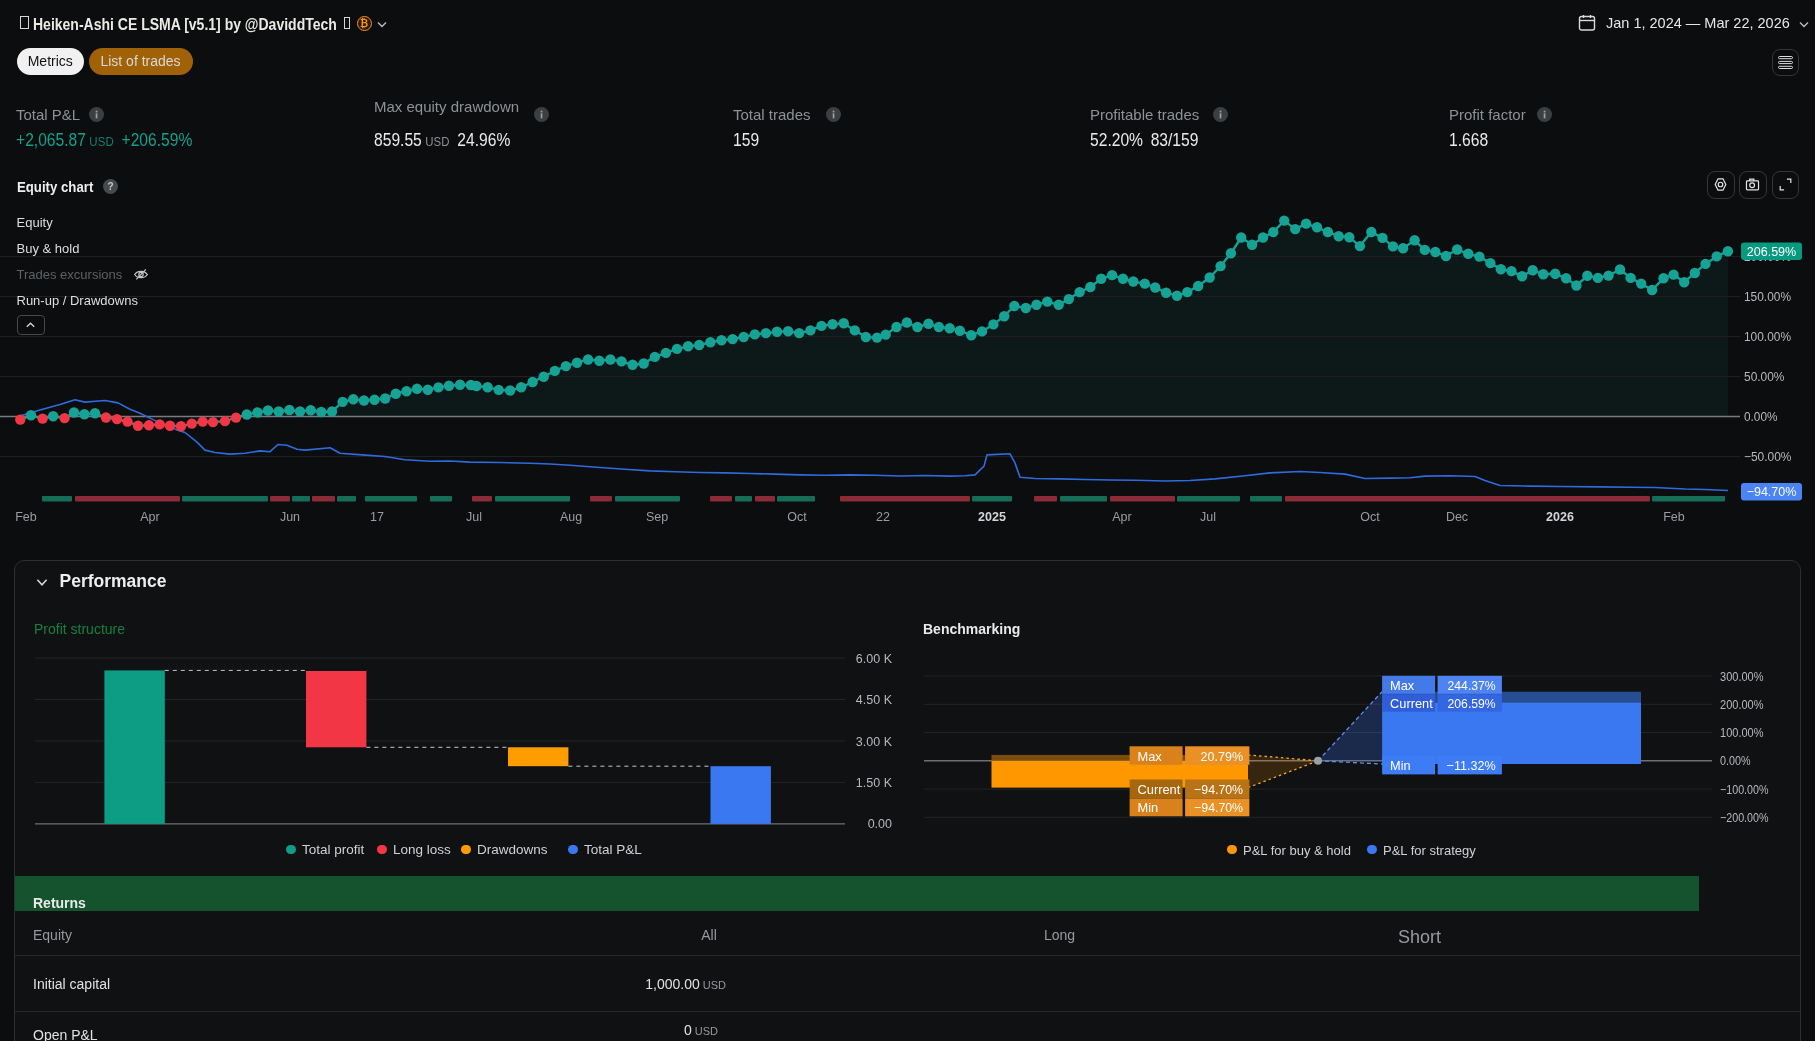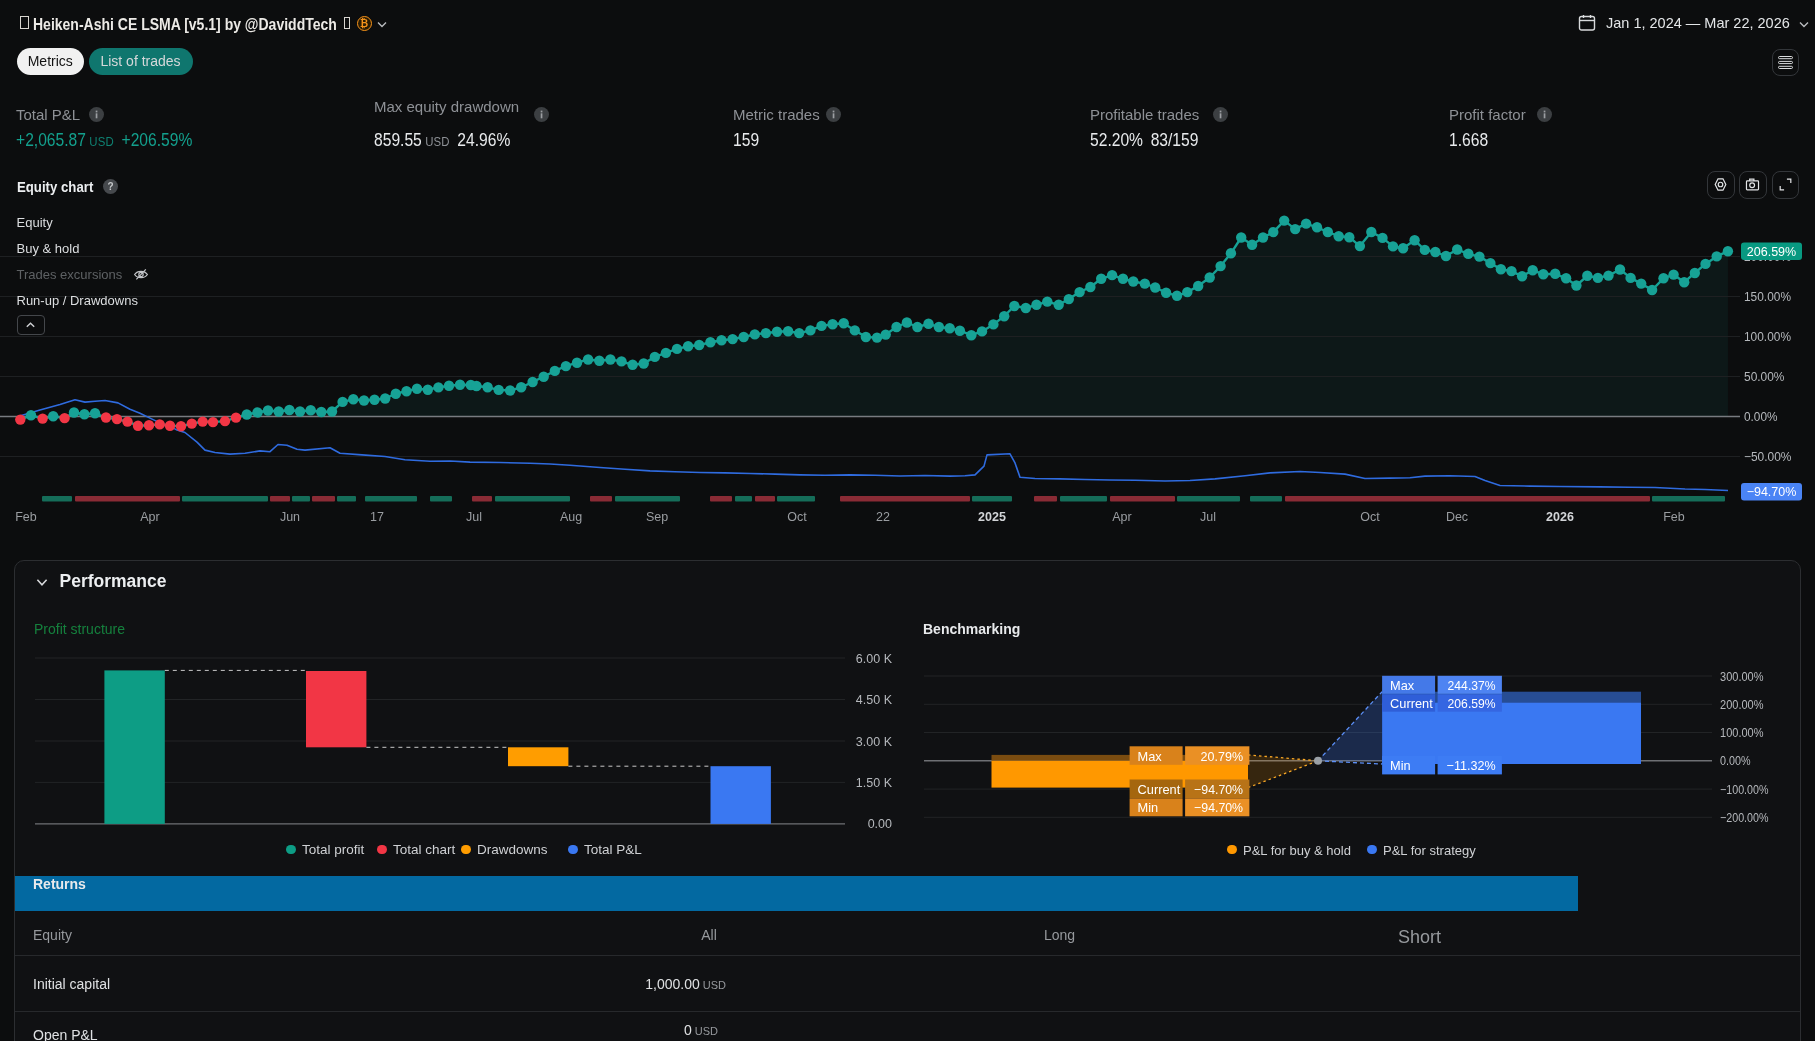--- a/index.html
+++ b/index.html
@@ -320,21 +320,21 @@
       <line x1="1.5" y1="6.5" x2="16.5" y2="6.5" stroke="#d7d9db" stroke-width="1.4"></line>
       <line x1="5.5" y1="1" x2="5.5" y2="4" stroke="#d7d9db" stroke-width="1.4"></line>
       <line x1="12.5" y1="1" x2="12.5" y2="4" stroke="#d7d9db" stroke-width="1.4"></line>
     </svg>Jan 1, 2024 — Mar 22, 2026
 <svg width="10" height="7" style="margin-left:5px" viewBox="0 0 10 7">
       <path d="M1 1.5 L5 5.5 L9 1.5" stroke="#b9bbbe" stroke-width="1.4" fill="none"></path>
     </svg>
 </div>
 
 <div class="abs" style="left:16.5px;top:48px;width:67.5px;height:26.5px;border-radius:14px;background:#f1f1f1;color:#121212;font-size:14px;display:flex;align-items:center;justify-content:center">Metrics</div>
-<div class="abs" style="left:88.5px;top:48px;width:104px;height:26.5px;border-radius:14px;background:#0f766e;color:#d6d8da;font-size:14px;display:flex;align-items:center;justify-content:center">List of trades</div>
+<div class="abs" style="left:88.5px;top:48px;width:104px;height:26.5px;border-radius:14px;background:#a16207;color:#d6d8da;font-size:14px;display:flex;align-items:center;justify-content:center">List of trades</div>
 <div class="abs ico" style="left:1771.5px;top:48.5px">
 <svg width="15" height="13" viewBox="0 0 15 13">
       <rect x="0.5" y="0.5" width="14" height="2.2" rx="1.1" fill="none" stroke="#dadcde"></rect>
       <rect x="0.5" y="5.4" width="14" height="2.2" rx="1.1" fill="none" stroke="#dadcde"></rect>
       <rect x="0.5" y="10.3" width="14" height="2.2" rx="1.1" fill="none" stroke="#dadcde"></rect>
     </svg>
 </div>
 
 <div class="abs lbl" style="left:16px;top:106px">Total P&amp;L</div>
 <svg class="abs" style="left:89px;top:107px" width="15" height="15" viewBox="0 0 15 15">
@@ -343,21 +343,21 @@
     <rect x="6.7" y="3.6" width="1.7" height="1.8" fill="#9b9ea2"></rect>
   </svg>
 <div class="abs val grn" style="left:16px;top:129px">+2,065.87<span class="usd" style="color:#0f8172">&nbsp;USD</span><span style="display:inline-block;width:9px"></span>+206.59%</div>
 <div class="abs lbl" style="left:374px;top:98px">Max equity drawdown</div>
 <svg class="abs" style="left:534px;top:107px" width="15" height="15" viewBox="0 0 15 15">
     <circle cx="7.5" cy="7.5" r="7.5" fill="#3c3f42"></circle>
     <rect x="6.7" y="6.3" width="1.7" height="5" fill="#9b9ea2"></rect>
     <rect x="6.7" y="3.6" width="1.7" height="1.8" fill="#9b9ea2"></rect>
   </svg>
 <div class="abs val" style="left:374px;top:129px">859.55<span class="usd" style="color:#8e9196">&nbsp;USD</span><span style="display:inline-block;width:9px"></span>24.96%</div>
-<div class="abs lbl" style="left:733px;top:106px">Metric trades</div>
+<div class="abs lbl" style="left:733px;top:106px">Total trades</div>
 <svg class="abs" style="left:826px;top:107px" width="15" height="15" viewBox="0 0 15 15">
     <circle cx="7.5" cy="7.5" r="7.5" fill="#3c3f42"></circle>
     <rect x="6.7" y="6.3" width="1.7" height="5" fill="#9b9ea2"></rect>
     <rect x="6.7" y="3.6" width="1.7" height="1.8" fill="#9b9ea2"></rect>
   </svg>
 <div class="abs val" style="left:733px;top:129px">159</div>
 <div class="abs lbl" style="left:1090px;top:106px">Profitable trades</div>
 <svg class="abs" style="left:1213px;top:107px" width="15" height="15" viewBox="0 0 15 15">
     <circle cx="7.5" cy="7.5" r="7.5" fill="#3c3f42"></circle>
     <rect x="6.7" y="6.3" width="1.7" height="5" fill="#9b9ea2"></rect>
@@ -412,30 +412,30 @@
 
 <svg class="abs" style="left:35.5px;top:578px" width="12" height="9" viewBox="0 0 13 9">
     <path d="M1.5 1.5 L6.5 7 L11.5 1.5" stroke="#d6d8da" stroke-width="1.7" fill="none"></path>
   </svg>
 <div class="abs" style="left:59.5px;top:571px;font-size:17.5px;font-weight:bold;color:#eceef0">Performance</div>
 <div class="abs" style="left:34px;top:621px;font-size:14px;font-weight:normal;color:#15803d">Profit structure</div>
 <div class="abs" style="left:923px;top:621px;font-size:14px;font-weight:bold;color:#e8eaec">Benchmarking</div>
 <span class="abs" style="left:286px;top:844.5px;width:9.5px;height:9.5px;border-radius:50%;background:#0d9d85"></span>
 <div class="abs legtx" style="left:302px;top:842px">Total profit</div>
 <span class="abs" style="left:377px;top:844.5px;width:9.5px;height:9.5px;border-radius:50%;background:#f23645"></span>
-<div class="abs legtx" style="left:393px;top:842px">Total chart</div>
+<div class="abs legtx" style="left:393px;top:842px">Long loss</div>
 <span class="abs" style="left:461px;top:844.5px;width:9.5px;height:9.5px;border-radius:50%;background:#ff9d00"></span>
 <div class="abs legtx" style="left:477px;top:842px">Drawdowns</div>
 <span class="abs" style="left:568px;top:844.5px;width:9.5px;height:9.5px;border-radius:50%;background:#3a78f2"></span>
 <div class="abs legtx" style="left:584px;top:842px">Total P&amp;L</div>
 <span class="abs" style="left:1227px;top:844.5px;width:9.5px;height:9.5px;border-radius:50%;background:#ff9800"></span>
 <div class="abs legtx" style="left:1243px;top:842.5px;font-size:13px">P&amp;L for buy &amp; hold</div>
 <span class="abs" style="left:1367px;top:844.5px;width:9.5px;height:9.5px;border-radius:50%;background:#3a78f2"></span>
 <div class="abs legtx" style="left:1383px;top:842.5px;font-size:13px">P&amp;L for strategy</div>
-<div class="abs" style="left:15px;top:876px;width:1563px;height:35px;background:#0369a1;display:flex;align-items:flex-start">
+<div class="abs" style="left:15px;top:876px;width:1684px;height:35px;background:#14532d;display:flex;align-items:flex-end">
     <span style="margin-left:18px;font-size:14px;font-weight:bold;color:#e8eaec">Returns</span>
   </div>
 <div class="abs" style="left:33px;top:927px;font-size:14px;color:#96999d">Equity</div>
 <div class="abs" style="left:689px;top:927px;width:40px;text-align:center;font-size:14px;color:#96999d">All</div>
 <div class="abs" style="left:1044px;top:927px;font-size:14px;color:#96999d">Long</div>
 <div class="abs" style="left:1398px;top:927px;font-size:18px;color:#96999d">Short</div>
 <div class="abs" style="left:15px;top:955px;width:1785px;border-top:1px solid #27292c"></div>
 <div class="abs" style="left:33px;top:976px;font-size:14px;color:#dfe1e3">Initial capital</div>
 <div class="abs" style="left:8px;top:976px;width:718px;text-align:right;font-size:14px;color:#dfe1e3">1,000.00<span style="font-size:11px;color:#96999d">&nbsp;USD</span></div>
 <div class="abs" style="left:15px;top:1011px;width:1785px;border-top:1px solid #27292c"></div>

